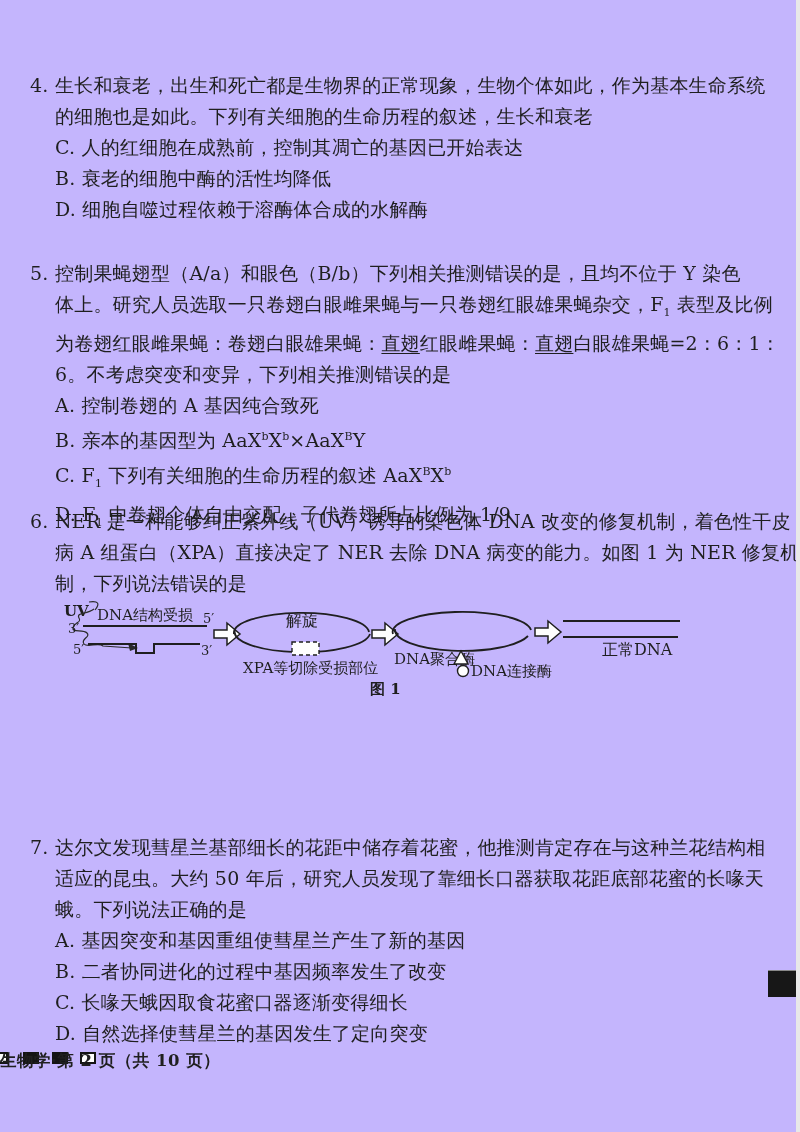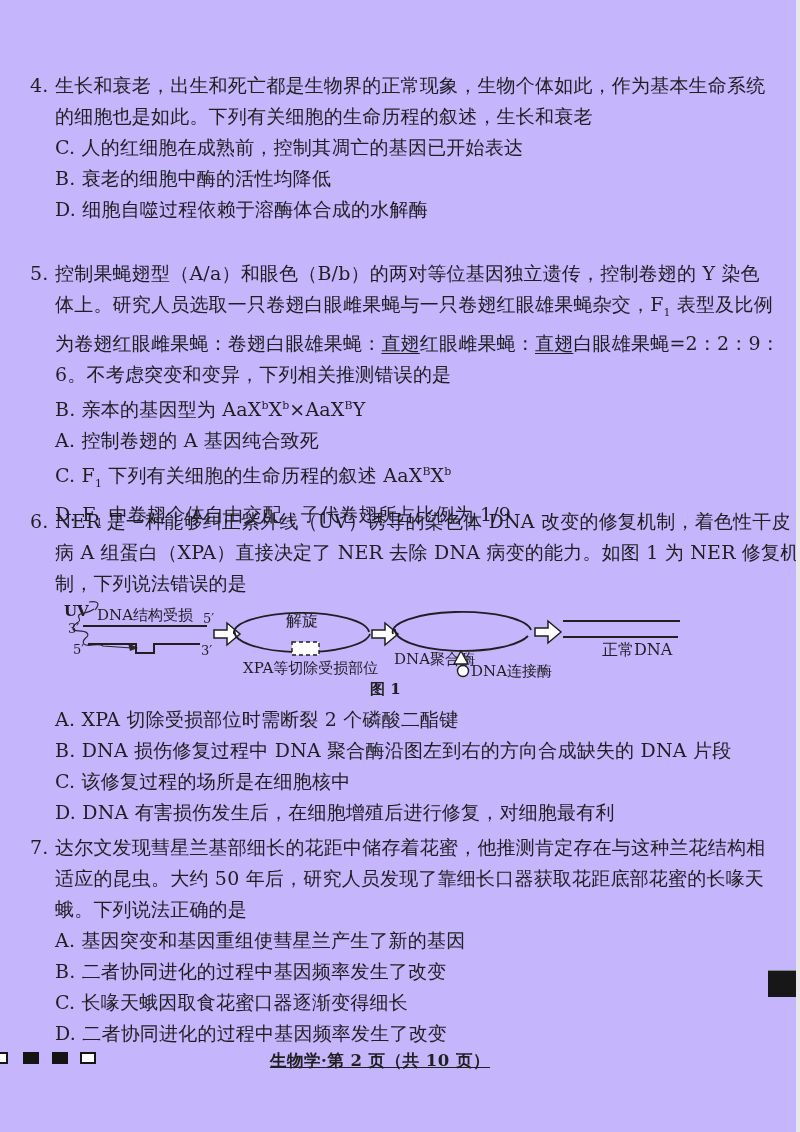--- a/index.html
+++ b/index.html
@@ -22,22 +22,22 @@
   .ind { padding-left: 25px; }
   sup.gene, sub.gene {
     font-size: 11px; letter-spacing: 0;
   }
   .u { text-decoration: underline; text-underline-offset: 3px; font-family: Liberation Serif, serif; }
   
   #fig1 { position: absolute; left: 50px; top: 599px; }
   
   #footer-text {
     position: absolute; left: 0; top: 1050px; width: 760px;
-    text-align: center; font-size: 16.5px; line-height: 22px;
-    font-weight: bold; letter-spacing: 0.5px; text-decoration: underline;
+    font-size: 16.5px; line-height: 22px;
+    font-weight: bold; letter-spacing: 0.5px;
   }
   #regmarks { position: absolute; left: 0; top: 1052px; width: 120px; height: 14px; }
   .rm { position: absolute; top: 0; width: 16px; height: 12px; border: 2px solid #141414; background: #fefefe; }
   .rm.solid { background: #141414; }
   #edge-mark {
     position: absolute; left: 768px; top: 970px; width: 32px; height: 27px;
     background: #171717; border-top: 1px solid #888;
   }
   svg text {
     font-family: "DejaVu Serif", "Liberation Serif", serif;
@@ -51,26 +51,26 @@
 
   <section class="block" style="top:70px">
     <div class="line"><span class="num">4.</span><span>生长和衰老，出生和死亡都是生物界的正常现象，生物个体如此，作为基本生命系统</span></div>
     <div class="line ind">的细胞也是如此。下列有关细胞的生命历程的叙述，生长和衰老</div>
     <div class="line ind">C. 人的红细胞在成熟前，控制其凋亡的基因已开始表达</div>
     <div class="line ind">B. 衰老的细胞中酶的活性均降低</div>
     <div class="line ind">D. 细胞自噬过程依赖于溶酶体合成的水解酶</div>
   </section>
 
   <section class="block" style="top:258px">
-    <div class="line"><span class="num">5.</span><span>控制果蝇翅型（A/a）和眼色（B/b）的两对等位基因独立遗传，控制卷翅的 Y 染色</span></div>
+    <div class="line"><span class="num">5.</span><span>控制果蝇翅型（A/a）和眼色（B/b）下列相关推测错误的是，且均不位于 Y 染色</span></div>
     <div class="line ind"><span>体上。研究人员选取一只卷翅白眼雌果蝇与一只卷翅红眼雄果蝇杂交，F</span><sub class="gene">1</sub><span> 表型及比例</span></div>
-    <div class="line ind"><span>为卷翅红眼雌果蝇：卷翅白眼雄果蝇：</span><span class="u">直翅</span><span>红眼雌果蝇：</span><span class="u">直翅</span><span>白眼雄果蝇=2：2：9：</span></div>
+    <div class="line ind"><span>为卷翅红眼雌果蝇：卷翅白眼雄果蝇：</span><span class="u">直翅</span><span>红眼雌果蝇：</span><span class="u">直翅</span><span>白眼雄果蝇=2：6：1：</span></div>
     <div class="line ind">6。不考虑突变和变异，下列相关推测错误的是</div>
+    <div class="line ind">A. 控制卷翅的 A 基因纯合致死</div>
     <div class="line ind"><span>B. 亲本的基因型为 AaX</span><sup class="gene">b</sup><span>X</span><sup class="gene">b</sup><span>×AaX</span><sup class="gene">B</sup><span>Y</span></div>
-    <div class="line ind">A. 控制卷翅的 A 基因纯合致死</div>
     <div class="line ind"><span>C. F</span><sub class="gene">1</sub><span> 下列有关细胞的生命历程的叙述 AaX</span><sup class="gene">B</sup><span>X</span><sup class="gene">b</sup></div>
     <div class="line ind"><span>D. F</span><sub class="gene">1</sub><span> 中卷翅个体自由交配，子代卷翅所占比例为 1/9</span></div>
   </section>
 
   <section class="block" style="top:506px">
     <div class="line"><span class="num">6.</span><span>NER 是一种能够纠正紫外线（UV）诱导的染色体 DNA 改变的修复机制，着色性干皮</span></div>
     <div class="line ind">病 A 组蛋白（XPA）直接决定了 NER 去除 DNA 病变的能力。如图 1 为 NER 修复机</div>
     <div class="line ind">制，下列说法错误的是</div>
   </section>
 
@@ -107,35 +107,29 @@
 
     <path d="M485,29 h13 v-7 l13,11 l-13,11 v-7 h-13 z" fill="#fefefe" stroke="#1f1f1f" stroke-width="1.5"></path>
 
     <line x1="513" y1="22" x2="630" y2="22" stroke="#1f1f1f" stroke-width="2"></line>
     <line x1="513" y1="38" x2="628" y2="38" stroke="#1f1f1f" stroke-width="2"></line>
     <text x="552" y="56" font-size="16">正常DNA</text>
 
     <text x="320" y="95" font-size="15" font-weight="bold">图 1</text>
   </svg>
 
-  <section class="block" style="top:704px">
-    <div class="line ind">A. XPA 切除受损部位时需断裂 2 个磷酸二酯键</div>
-    <div class="line ind">B. DNA 损伤修复过程中 DNA 聚合酶沿图左到右的方向合成缺失的 DNA 片段</div>
-    <div class="line ind">C. 该修复过程的场所是在细胞核中</div>
-    <div class="line ind">D. DNA 有害损伤发生后，在细胞增殖后进行修复，对细胞最有利</div>
-  </section>
 
   <section class="block" style="top:832px">
     <div class="line"><span class="num">7.</span><span>达尔文发现彗星兰基部细长的花距中储存着花蜜，他推测肯定存在与这种兰花结构相</span></div>
     <div class="line ind">适应的昆虫。大约 50 年后，研究人员发现了靠细长口器获取花距底部花蜜的长喙天</div>
     <div class="line ind">蛾。下列说法正确的是</div>
     <div class="line ind">A. 基因突变和基因重组使彗星兰产生了新的基因</div>
     <div class="line ind">B. 二者协同进化的过程中基因频率发生了改变</div>
     <div class="line ind">C. 长喙天蛾因取食花蜜口器逐渐变得细长</div>
-    <div class="line ind">D. 二者协同进化的过程中基因频率发生了改变</div>
+    <div class="line ind">D. 自然选择使彗星兰的基因发生了定向突变</div>
   </section>
 
   <div id="regmarks">
     <span class="rm" style="left:-8px"></span>
     <span class="rm solid" style="left:23px"></span>
     <span class="rm solid" style="left:52px"></span>
     <span class="rm" style="left:80px"></span>
   </div>
   <div id="footer-text">生物学·第 2 页（共 10 页）</div>
   <div id="edge-mark"></div>

